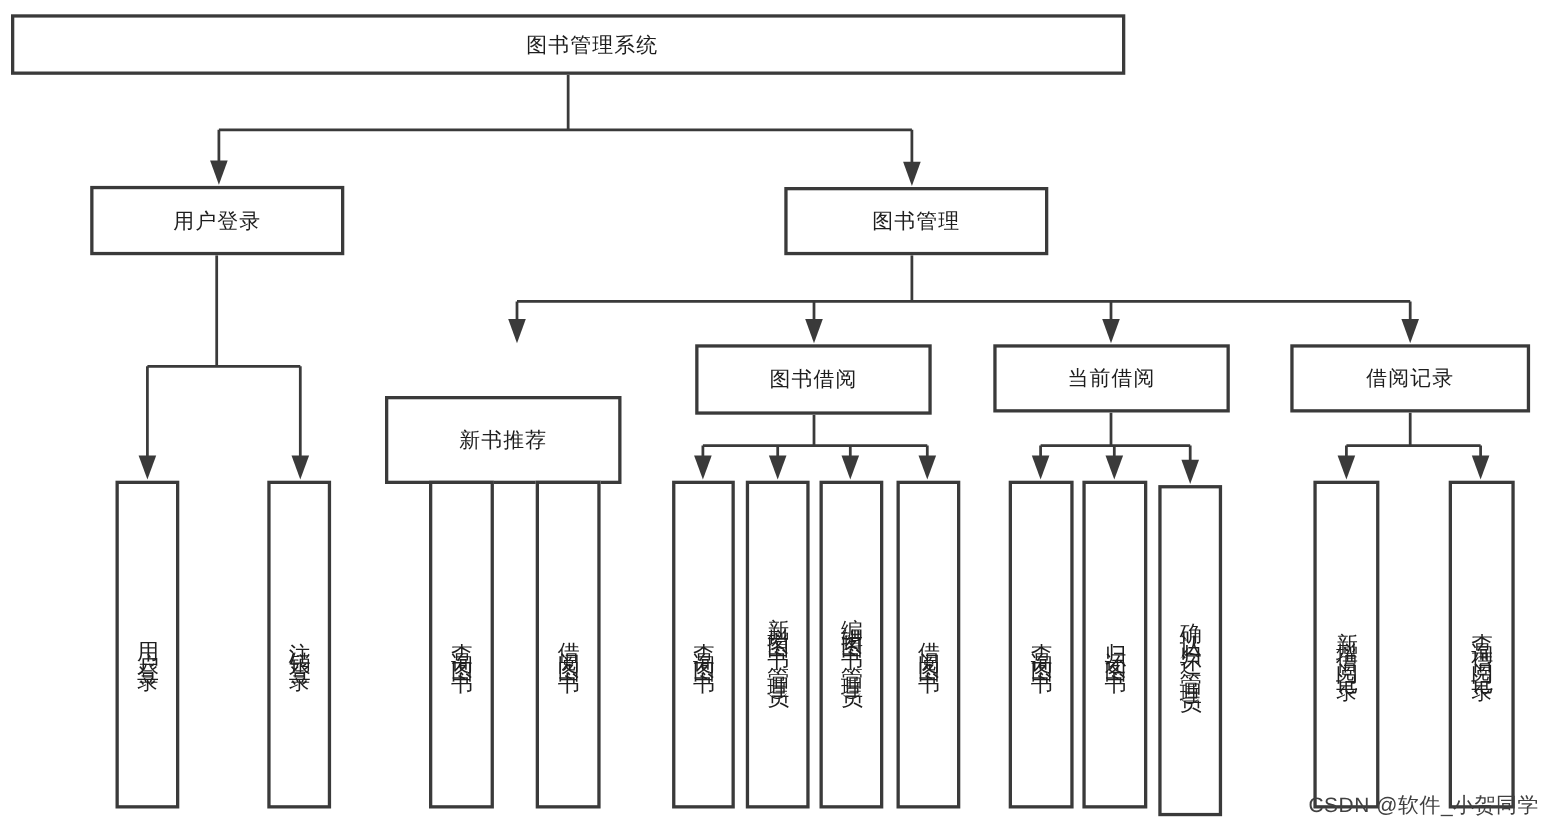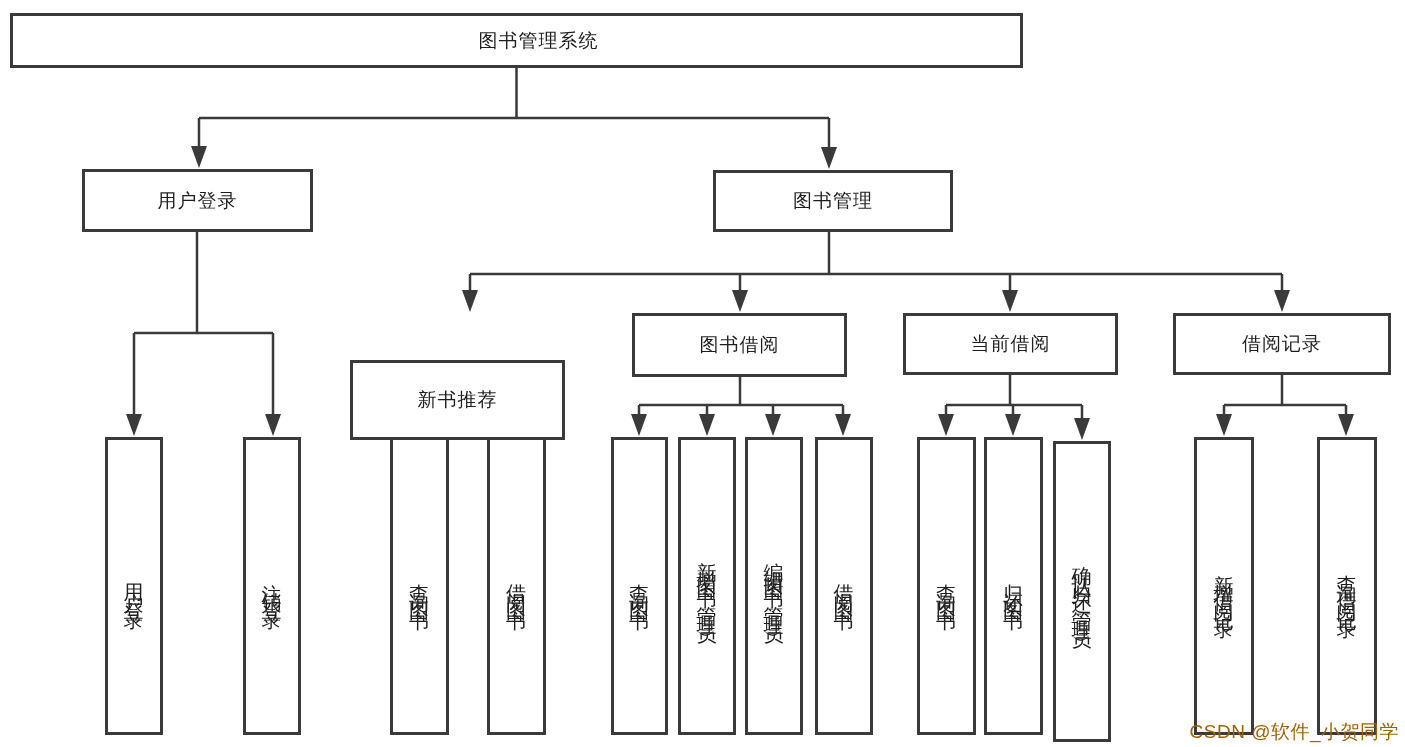--- a/index.html
+++ b/index.html
@@ -49,21 +49,21 @@
     text-orientation: mixed;
     font-size: 20px;
     letter-spacing: 9px;
     line-height: 1;
   }
   .watermark {
     position: absolute;
     right: 6px;
     top: 719px;
     font-size: 19px;
-    color: #a16207;
+    color: #404040;
     letter-spacing: 0.5px;
     white-space: nowrap;
   }
   line, polyline, path { stroke: #3a3a3a; stroke-width: 2.5; fill: none; }
   polygon { fill: #3a3a3a; stroke: none; }
 </style>
 </head>
 <body>
 
 <div id="canvas">

